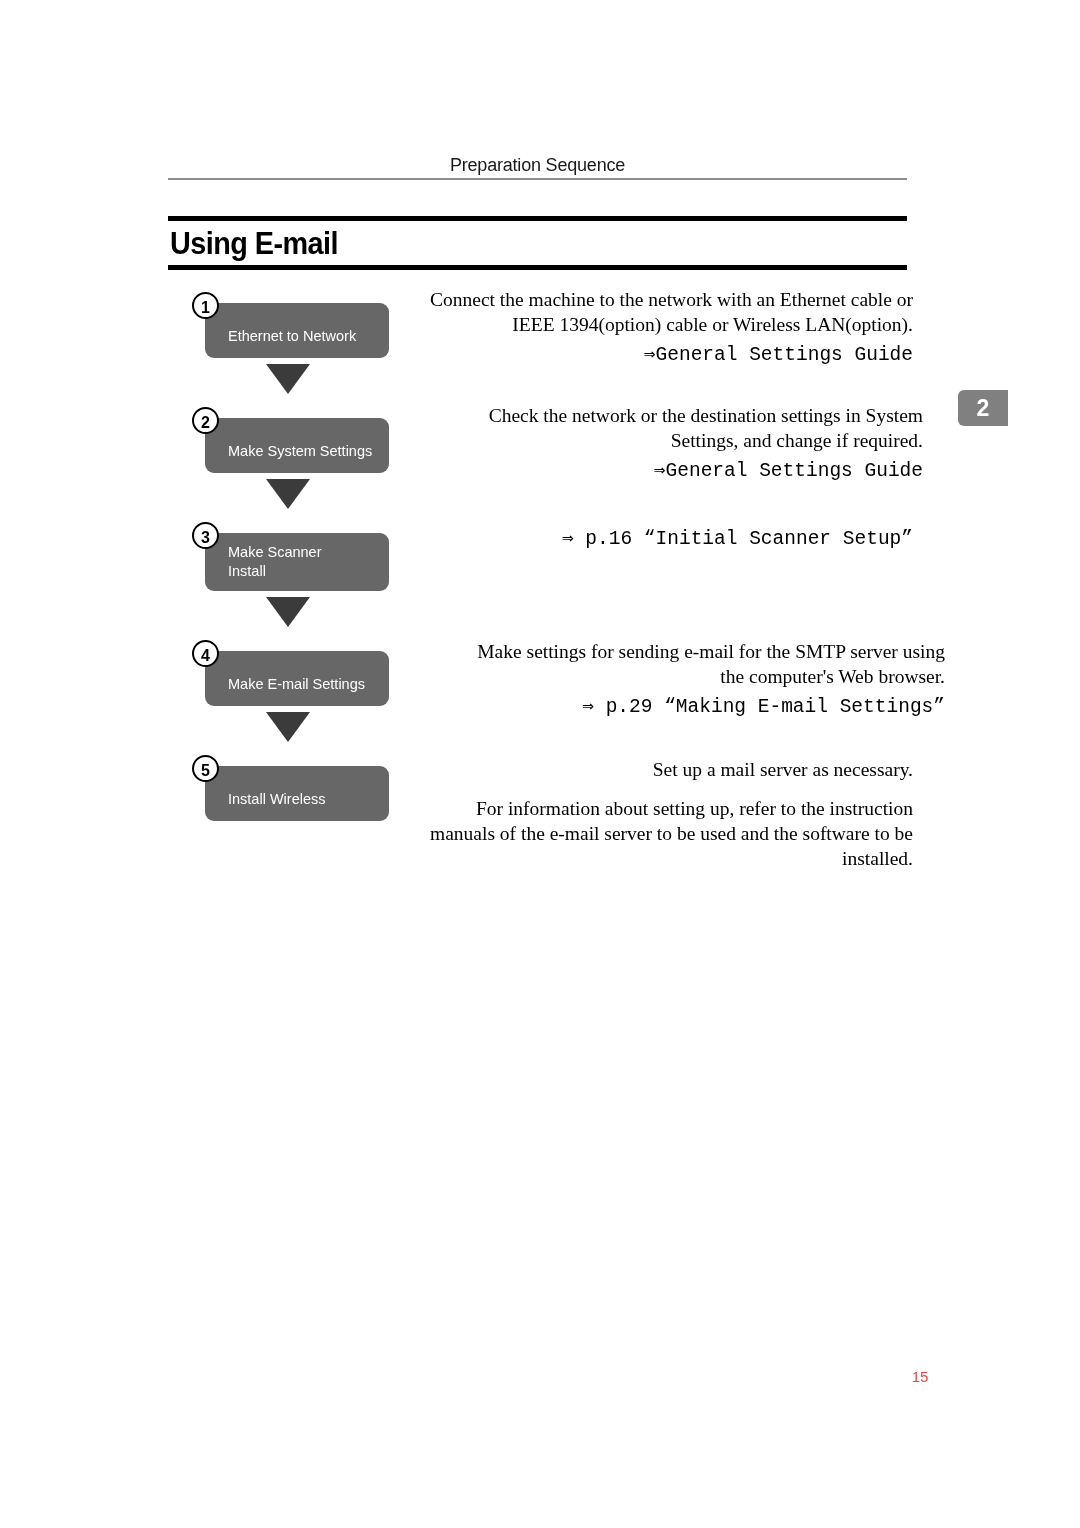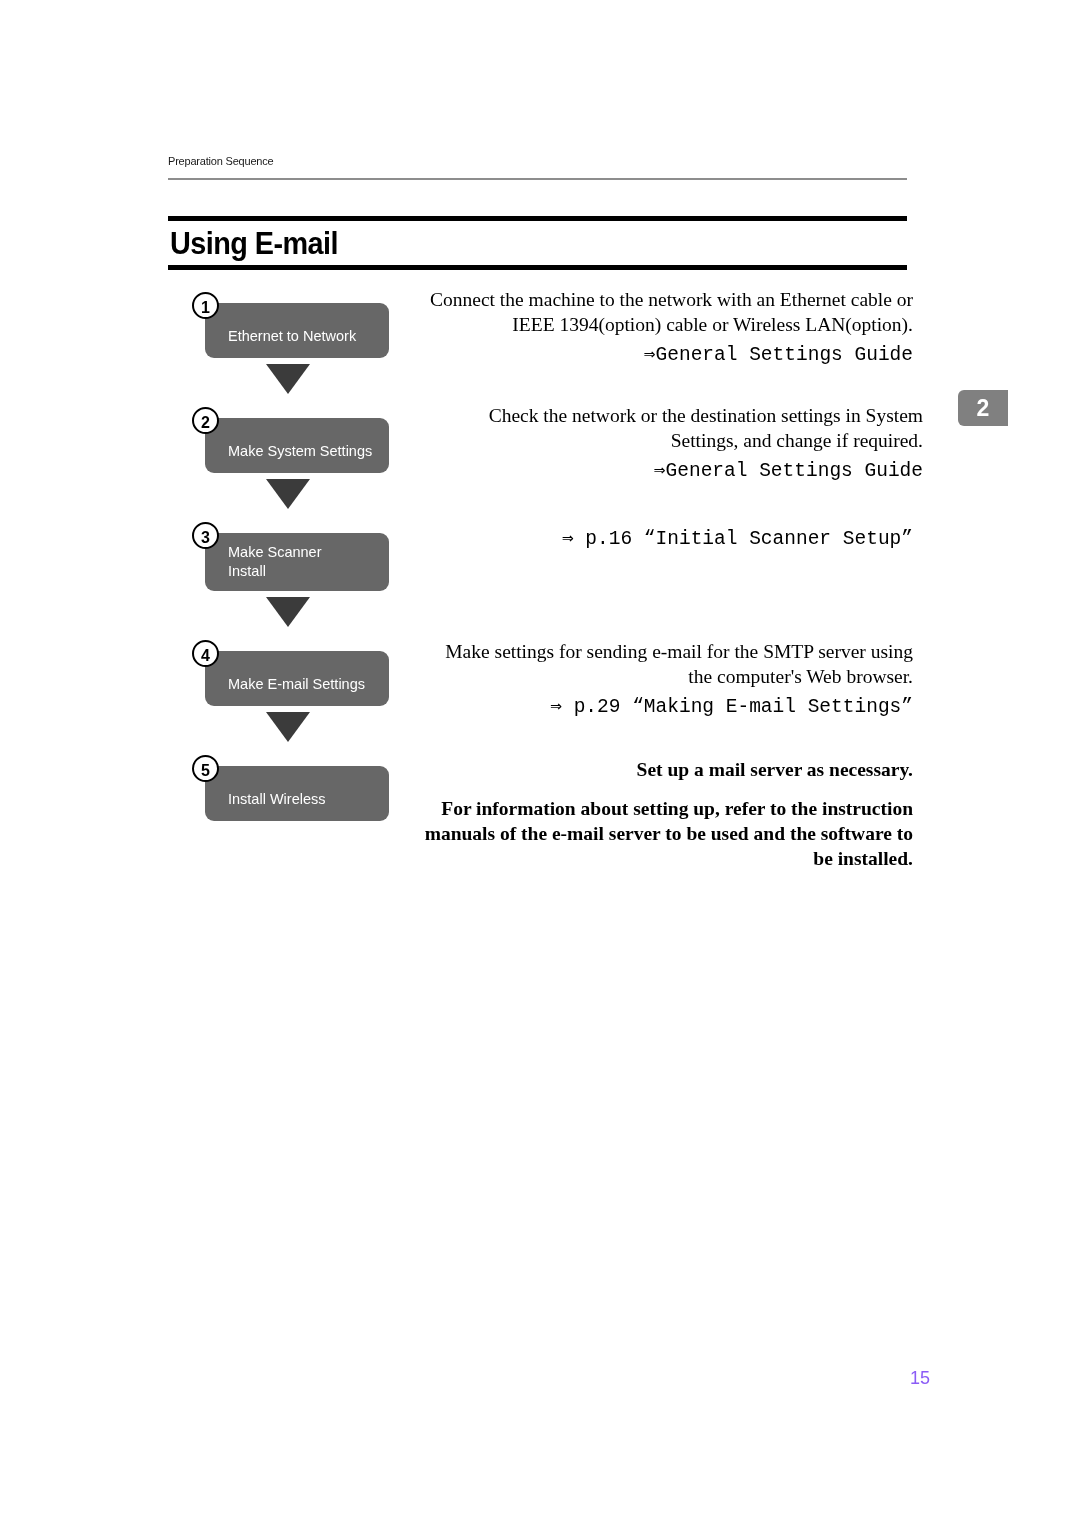--- a/index.html
+++ b/index.html
@@ -14,23 +14,23 @@
     font-family: "Liberation Serif", serif;
     overflow: hidden;
   }
 
   
   .running-header {
     position: absolute;
     left: 168px;
     top: 155px;
     width: 739px;
-    text-align: left;
-    font-family: "Liberation Sans", sans-serif;
-    font-size: 11px;
+    text-align: center;
+    font-family: "Liberation Sans", sans-serif;
+    font-size: 18px;
     letter-spacing: -0.2px;
     color: #1a1a1a;
   }
   .header-rule {
     position: absolute;
     left: 168px;
     top: 178px;
     width: 739px;
     height: 2px;
     background: #8d8d8d;
@@ -149,34 +149,34 @@
     line-height: 25px;
     color: #000000;
   }
   .desc p { margin: 0; text-align: right; }
   .desc p + p { margin-top: 2px; }
   .desc .ref { margin-top: 6px; font-family: Liberation Mono, monospace; }
 
   .d1 { top: 287px; }
   .d2 { top: 403px; margin-left: 10px; }
   .d3 { top: 521px; }
-  .d4 { top: 639px; }
-  .d5 { top: 757px; font-weight: bold; }
+  .d4 { top: 639px; margin-left: 32px; }
+  .d5 { top: 757px; }
   .d5 .para2 { margin-top: 14px; }
 
   
   .folio {
     position: absolute;
     left: 860px;
     top: 1368px;
     width: 120px;
     text-align: center;
     font-family: "Liberation Sans", sans-serif;
-    font-size: 18px;
-    color: #8b5cf6;
+    font-size: 15px;
+    color: #ef4444;
   }
 </style>
 </head>
 <body>
 
 <div class="running-header">Preparation Sequence</div>
 <div class="header-rule"></div>
 
 <div class="title-rule-top"></div>
 <div class="page-title">Using E-mail</div>

